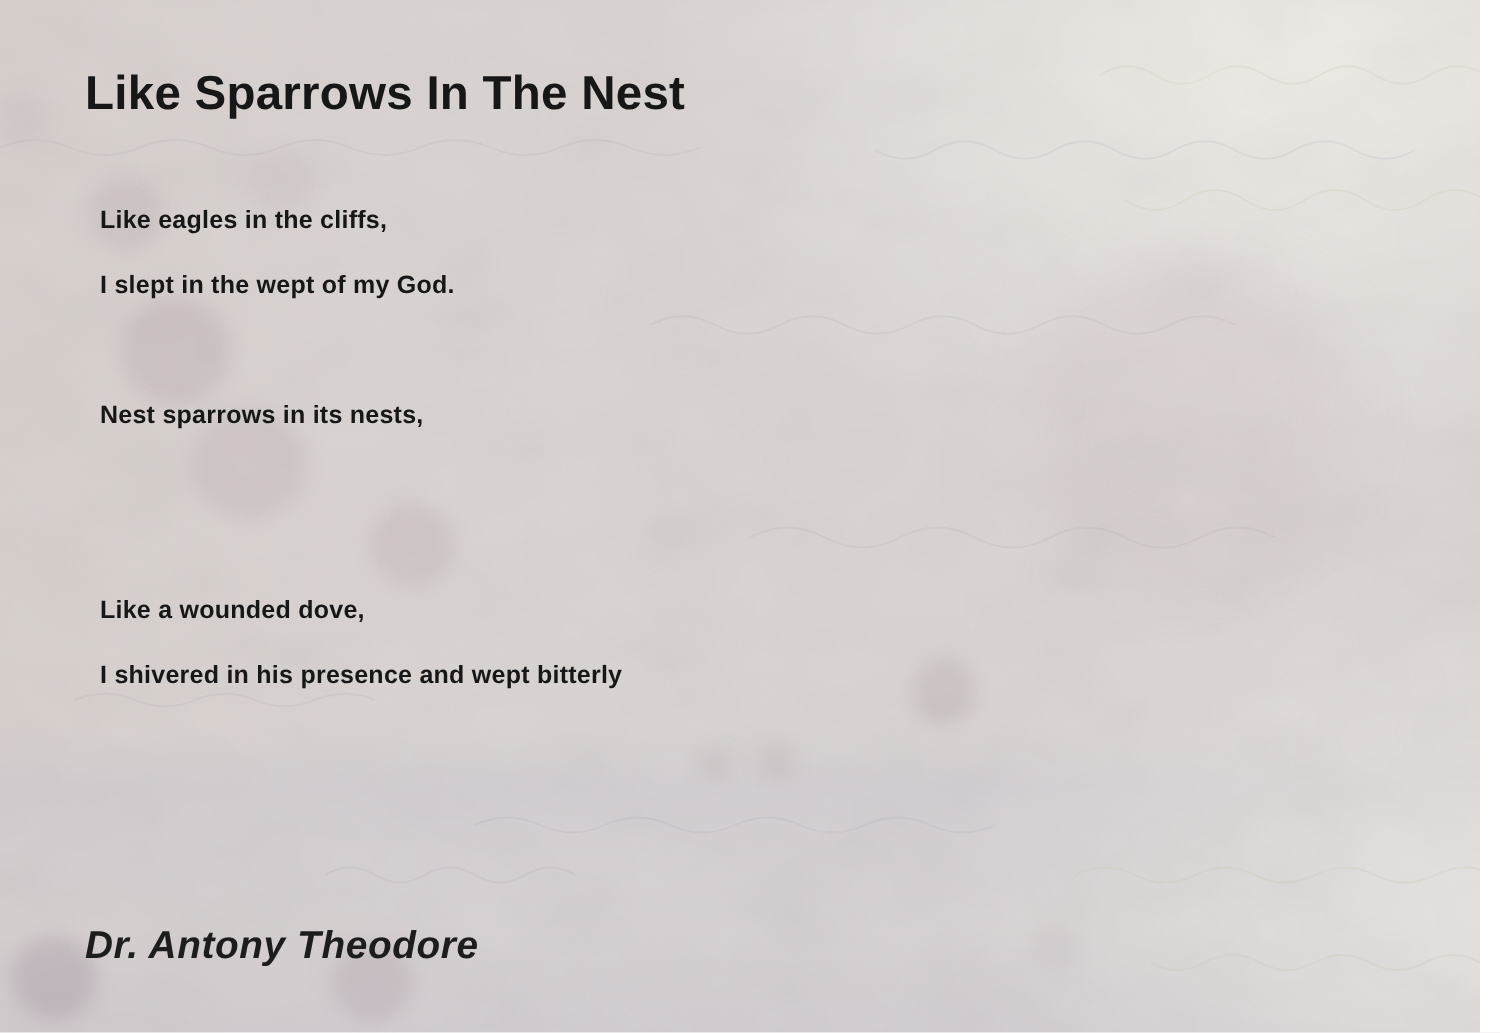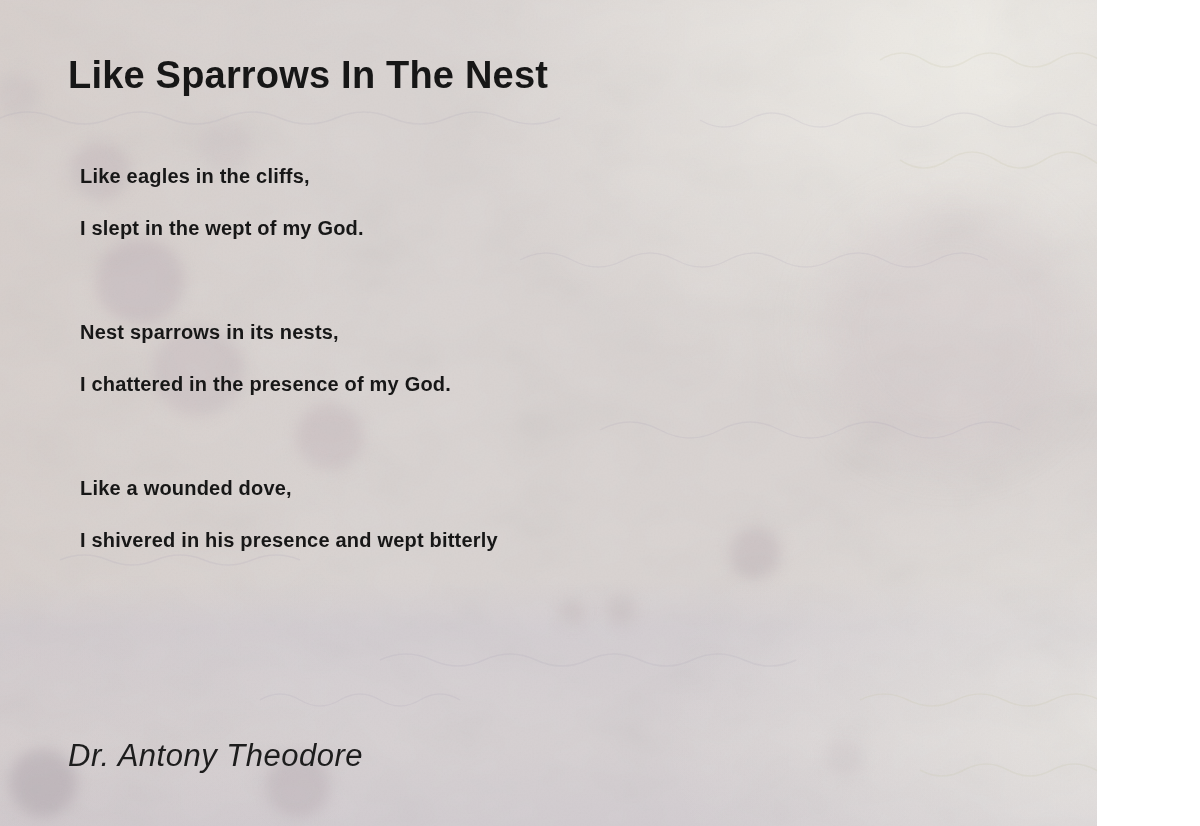--- a/index.html
+++ b/index.html
@@ -2,21 +2,21 @@
 <html><head>
 <meta charset="utf-8">
 <style>
   html, body {
     margin: 0;
     padding: 0;
     background: #ffffff;
   }
   .page {
     position: relative;
-    width: 1097px;
+    width: 1184px;
     height: 826px;
     overflow: hidden;
     font-family: "Liberation Sans", sans-serif;
     background-color: #d9d3d1;
     background-image:
       radial-gradient(ellipse 720px 520px at 88% 6%, rgba(241,239,233,0.9), rgba(241,239,233,0) 72%),
       radial-gradient(ellipse 620px 420px at 100% 88%, rgba(238,236,230,0.65), rgba(238,236,230,0) 70%),
       linear-gradient(to bottom, rgba(0,0,0,0) 70%, rgba(199,194,211,0.30) 76%, rgba(204,199,213,0.22) 90%, rgba(195,189,206,0.32) 100%),
       linear-gradient(to right, rgba(213,203,198,0.45), rgba(213,203,198,0) 32%);
   }
@@ -62,21 +62,21 @@
   .stanza-1 { top: 150px; }
   .stanza-2 { top: 306px; }
   .stanza-3 { top: 462px; }
   .poem-author {
     position: absolute;
     left: 0;
     top: 730px;
     font-size: 31px;
     line-height: 52px;
     font-style: italic;
-    font-weight: normal;
+    font-weight: bold;
     color: #1d1d1d;
     letter-spacing: 0.5px;
     white-space: nowrap;
   }
 </style>
 </head>
 <body>
 
 <div class="page">
 
@@ -134,21 +134,20 @@
   <div class="content">
     <h1 class="poem-title">Like Sparrows In The Nest</h1>
 
     <div class="stanza stanza-1">
       <div class="line">Like eagles in the cliffs,</div>
       <div class="line">I slept in the wept of my God.</div>
     </div>
 
     <div class="stanza stanza-2">
       <div class="line">Nest sparrows in its nests,</div>
-      <div class="line">I chattered in the presence of my God.</div>
     </div>
 
     <div class="stanza stanza-3">
       <div class="line">Like a wounded dove,</div>
       <div class="line">I shivered in his presence and wept bitterly</div>
     </div>
 
     <div class="poem-author">Dr. Antony Theodore</div>
   </div>
 

